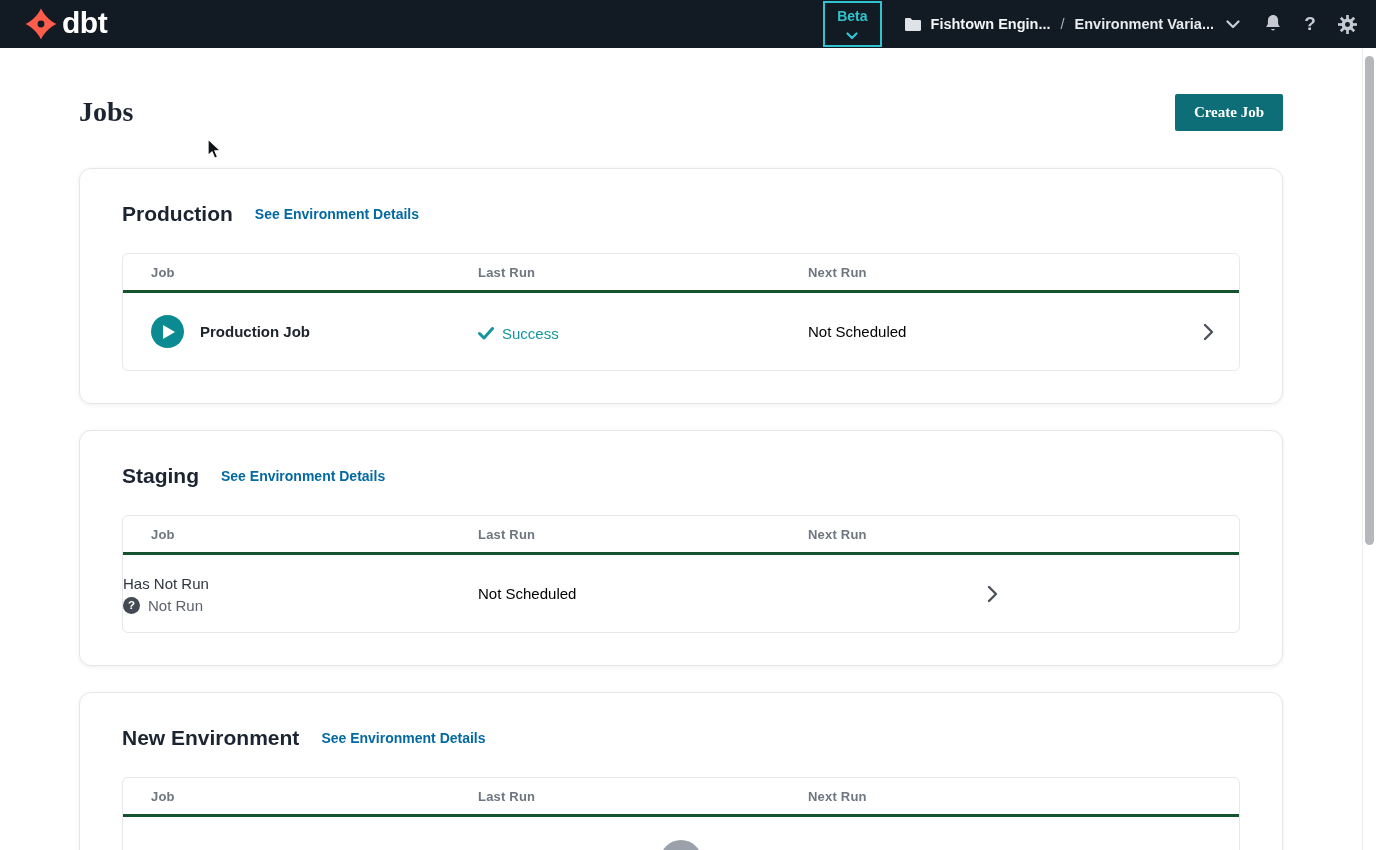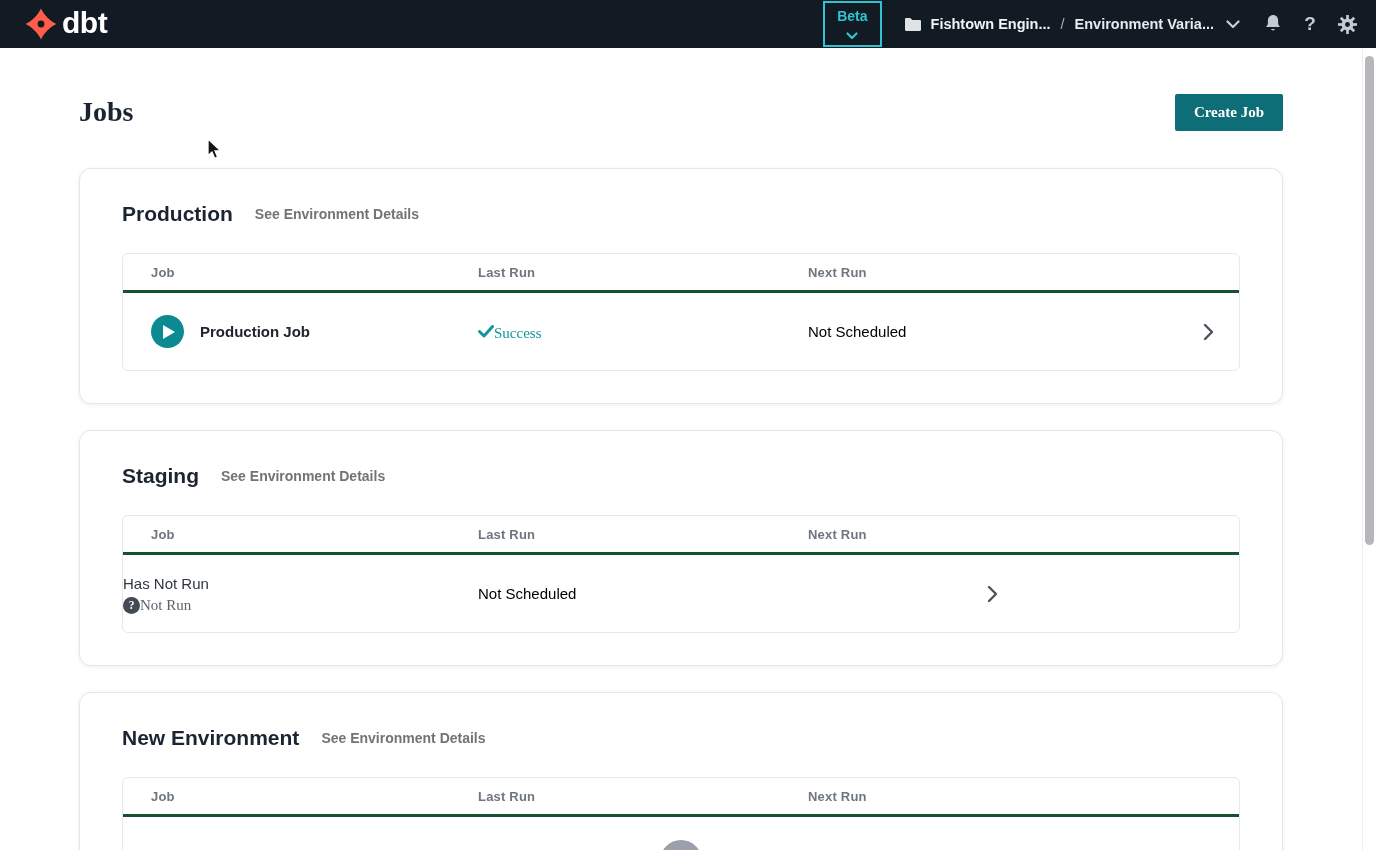--- a/index.html
+++ b/index.html
@@ -31,36 +31,36 @@
   .page-header { display:flex; align-items:center; justify-content:space-between; margin:42px 0 34px;font-family:Liberation Serif, serif; }
   .page-title { font-size:28px; font-weight:700; color:#1b2430; line-height:44px; }
   .btn-primary { background:#0d6e78; color:#fff; border:none; border-radius:2px;
     padding:10px 19px; font-size:15px; font-weight:600; font-family:inherit; cursor:pointer; }
 
   
   .env-card { border:1px solid #e4e7ea; border-radius:12px; background:#fff;
     box-shadow:0 1px 4px rgba(22,33,46,0.07); padding:32px 42px; margin-bottom:26px; }
   .env-header { display:flex; align-items:center; gap:22px; margin-bottom:26px; }
   .env-name { font-size:21px; font-weight:700; color:#1b2430; line-height:26px; }
-  .env-link { font-size:14px; font-weight:700; color:#737373; cursor:pointer; }
+  .env-link { font-size:14px; font-weight:700; color:#0369a1; cursor:pointer; }
 
   .jobs-table { border:1px solid #e6e8eb; border-radius:6px; overflow:hidden; }
   .trow { display:grid; grid-template-columns:355px 330px 1fr 62px; align-items:center; }
   .thead { height:39px; border-bottom:3px solid #14532d; }
   .th { font-size:13px; font-weight:700; color:#6e7680; letter-spacing:0.2px; }
   .th-job { padding-left:28px; }
   .tbody-row { height:77px; cursor:pointer; }
   .cell-job { display:flex; align-items:center; gap:16px; padding-left:28px; }
   .job-name { font-size:15px; font-weight:700; color:#20242c; }
   .play-btn { width:33px; height:33px; border-radius:50%; background:#0c8a92; border:none;
     display:flex; align-items:center; justify-content:center; cursor:pointer; flex:0 0 auto; }
   .play-tri { width:0; height:0; border-left:12px solid #fff; border-top:7px solid transparent;
     border-bottom:7px solid transparent; margin-left:3px; }
   .lastrun-date { font-size:15px; color:#2f3640; line-height:19px; }
-  .status-line { display:flex; margin-top:4px;font-family:Liberation Serif, serif; }
+  .status-line { display:flex; align-items:center; gap:8px; margin-top:4px; }
   .status-success { font-size:15px; color:#14969f; }
   .status-notrun { font-size:15px; color:#5c636d; }
   .q-badge { width:17px; height:17px; border-radius:50%; background:#434a54; color:#fff;
     font-size:11.5px; font-weight:700; display:flex; align-items:center; justify-content:center; }
   .nextrun { font-size:15px; color:#000000; }
   .row-chevron { display:flex; align-items:center; justify-content:center; cursor:pointer; }
 
   .empty-body { height:120px; display:flex; justify-content:center; }
   .empty-q { margin-top:23px; width:42px; height:42px; border-radius:50%; background:#9aa1aa;
     color:#fff; font-size:28px; font-weight:700; display:flex; align-items:center; justify-content:center; }

